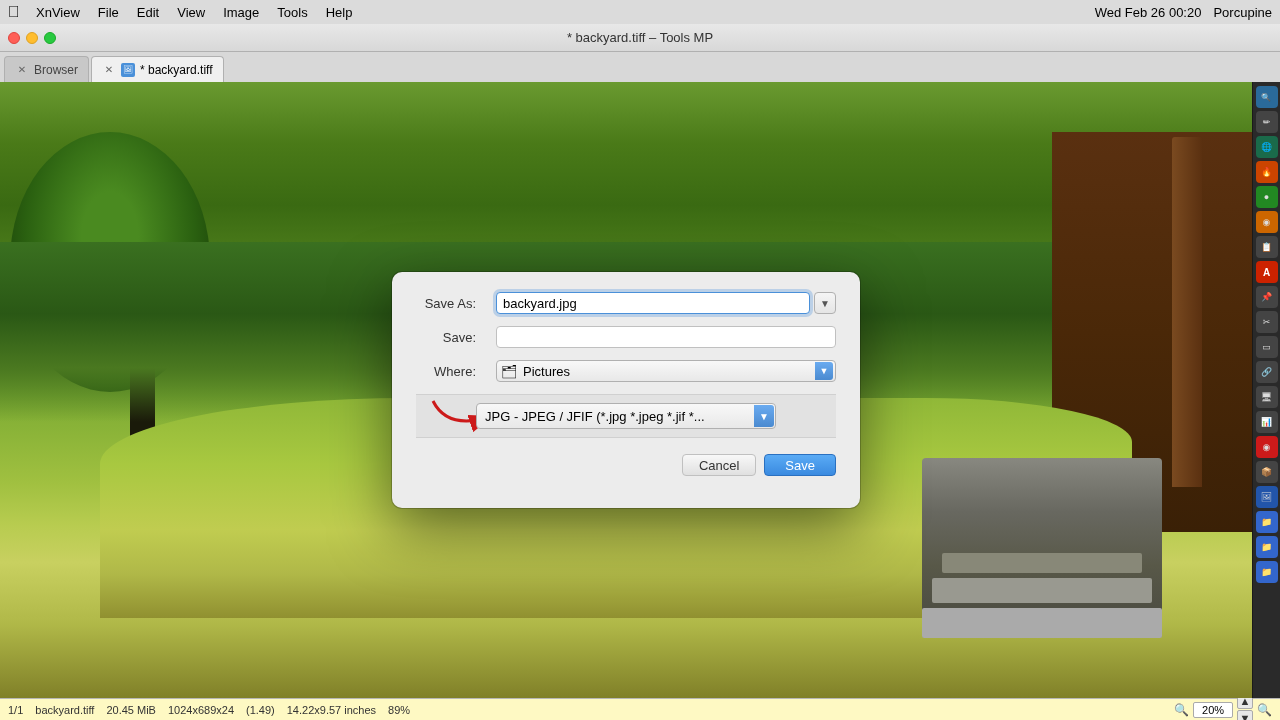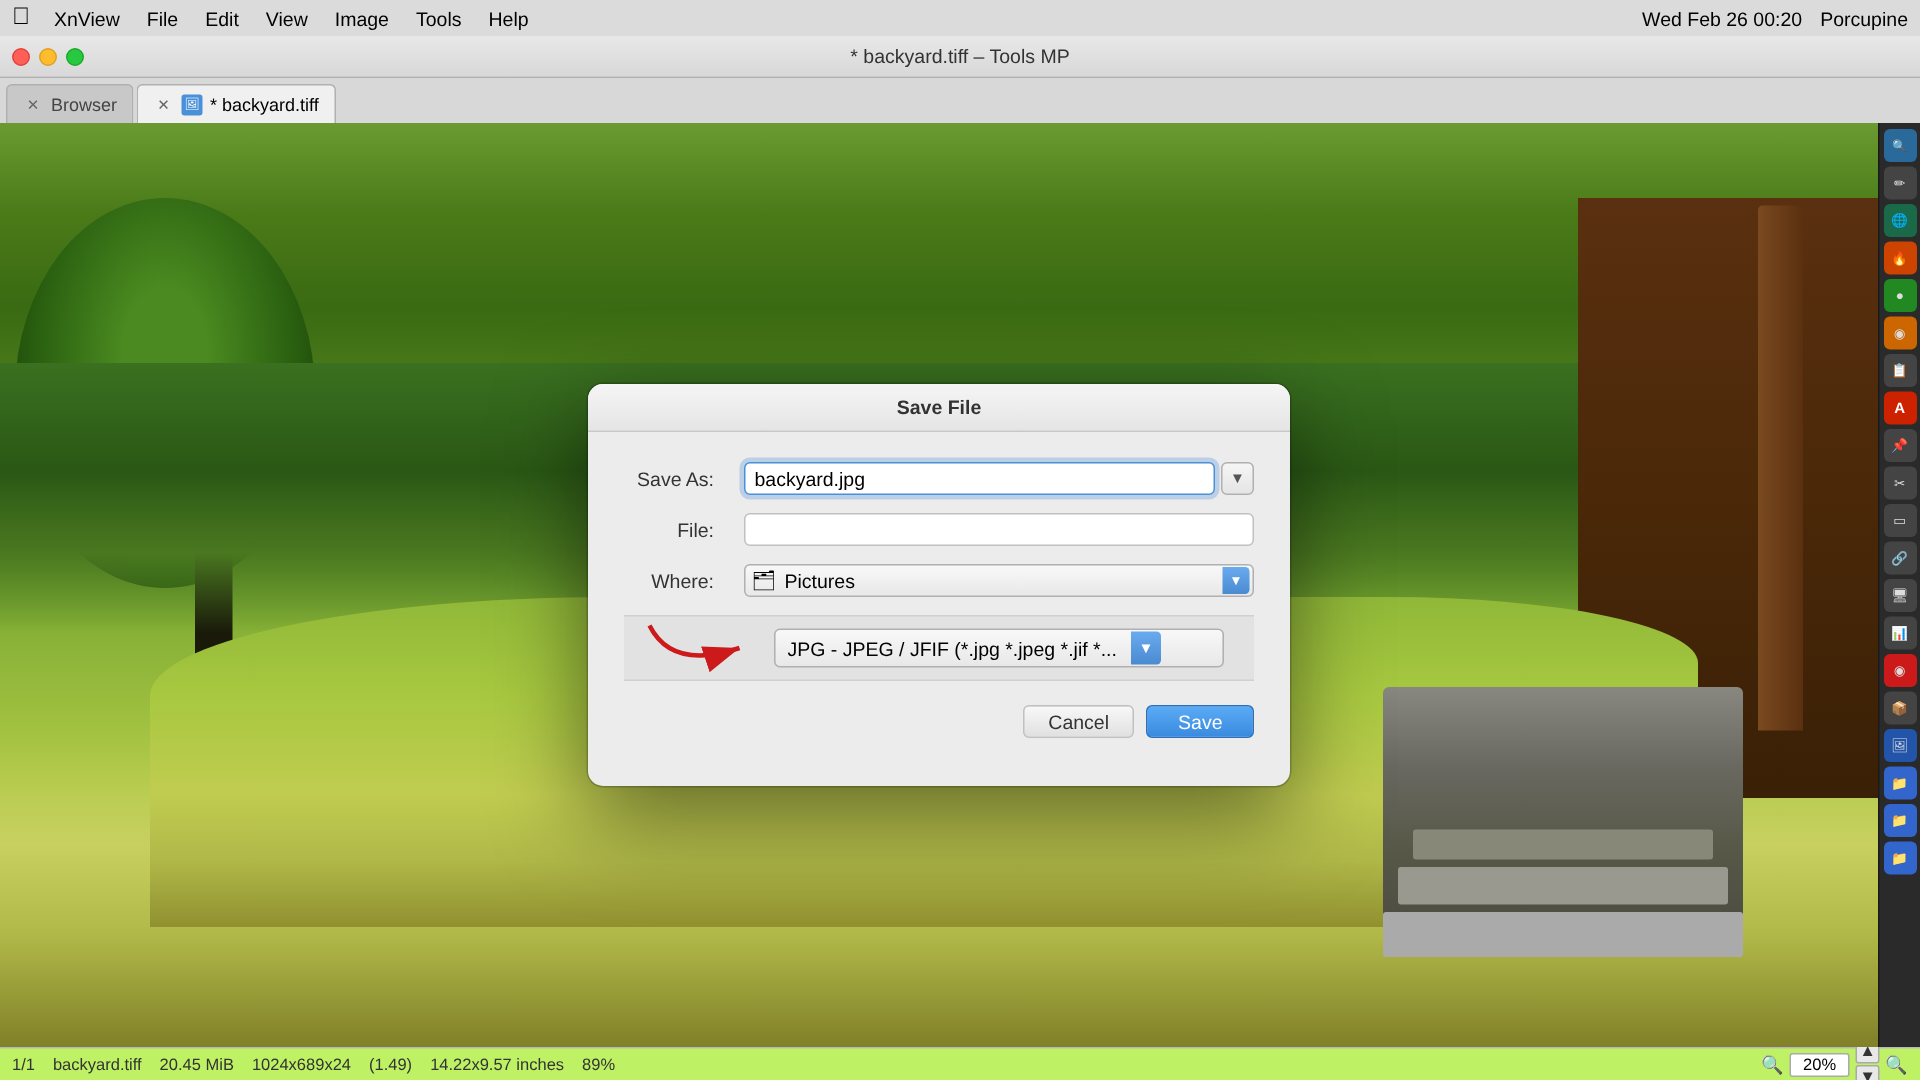--- a/index.html
+++ b/index.html
@@ -190,21 +190,21 @@
       align-items: center;
       justify-content: center;
       font-size: 11px;
       color: #ddd;
       cursor: pointer;
     }
 
     
     .status-bar {
       height: 22px;
-      background: #bef264;
+      background: #fef9c3;
       border-top: 1px solid #b8b8b8;
       display: flex;
       align-items: center;
       padding: 0 8px;
       font-size: 11px;
       color: #333;
       gap: 12px;
     }
     .status-bar-right {
       margin-left: auto;
@@ -341,21 +341,20 @@
       border-radius: 4px;
       background: linear-gradient(to bottom, #f8f8f8, #e8e8e8);
       padding: 0 26px 0 8px;
       font-size: 13px;
       display: flex;
       align-items: center;
       cursor: pointer;
       position: relative;
       overflow: hidden;
       white-space: nowrap;
-      margin-left: 40px;
     }
     .where-icon {
       position: absolute;
       left: 4px;
       top: 50%;
       transform: translateY(-50%);
       font-size: 13px;
     }
     .where-arrow {
       position: absolute;
@@ -474,36 +473,33 @@
 
         <div style="position:absolute;bottom:60px;right:90px;width:240px;height:180px;background:linear-gradient(180deg,#888880 0%,#686860 30%,#585848 60%,#484840 100%);border-radius:4px;"></div>
         <div style="position:absolute;bottom:60px;right:90px;width:240px;height:30px;background:#aaaaaa;border-radius:2px;"></div>
         <div style="position:absolute;bottom:95px;right:100px;width:220px;height:25px;background:#999990;border-radius:2px;"></div>
         <div style="position:absolute;bottom:125px;right:110px;width:200px;height:20px;background:#888878;border-radius:2px;"></div>
       </div>
 
       <div class="dialog-overlay">
         <div class="dialog">
 
-          <div class="dialog-title-bar">
-            <span>Save File</span>
-          </div>
 
           <div class="dialog-body">
 
             <div class="form-row">
               <span class="form-label">Save As:</span>
               <div style="flex:1;display:flex;gap:4px;align-items:center;">
                 <input type="text" class="form-input" value="backyard.jpg" style="flex: 1 1 0%;">
                 <button style="width:22px;height:22px;border:1px solid #b0b0b0;border-radius:4px;background:linear-gradient(to bottom,#f5f5f5,#e5e5e5);cursor:pointer;font-size:10px;color:#555;">▼</button>
               </div>
             </div>
 
             <div class="form-row">
-              <span class="form-label">File:</span>
+              <span class="form-label">Save:</span>
               <input type="text" class="form-input-plain" value="" style="flex: 1 1 0%;">
             </div>
 
             <div class="form-row">
               <span class="form-label">Where:</span>
               <div class="where-label">
                 <span class="where-icon">🗂</span>
                 <span style="padding-left:4px;">Pictures</span>
                 <div class="where-arrow">▼</div>
               </div>

